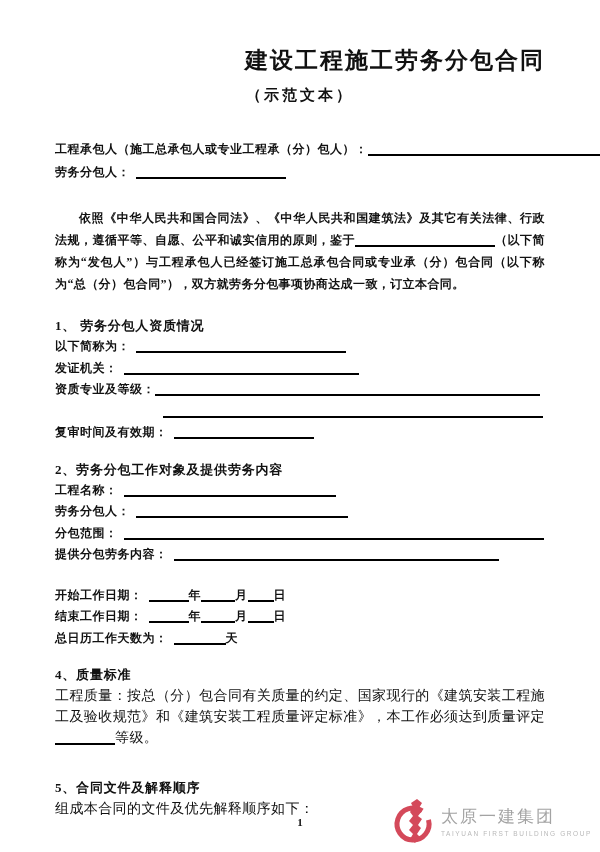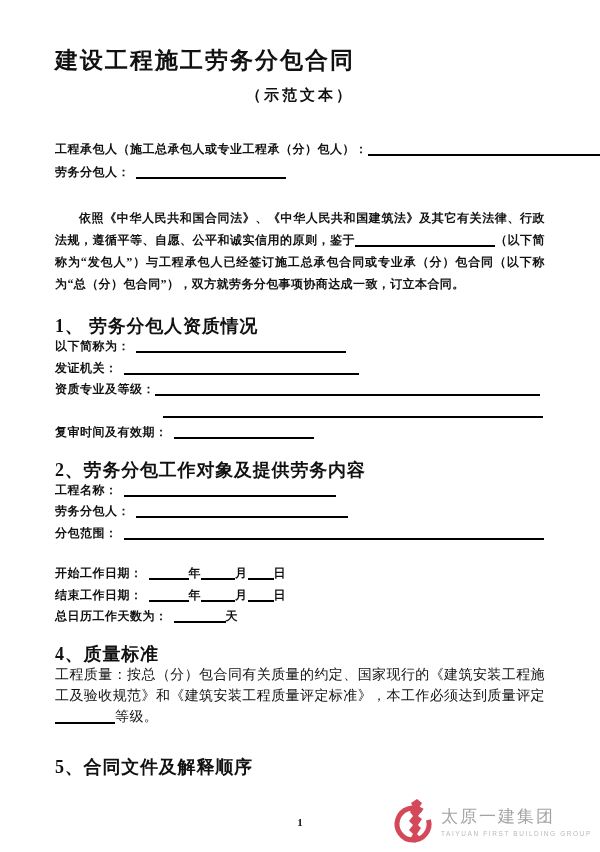--- a/index.html
+++ b/index.html
@@ -6,39 +6,39 @@
   html,body { background:#ffffff; }
   body {
     width:600px; height:852px;
     position:relative; overflow:hidden;
     font-family:"Liberation Serif","DejaVu Serif",serif;
     color:#111;
   }
   .doc { padding:46px 55px 0 55px; }
 
   .title {
-    text-align:left; font-size:23px; font-weight:bold;
+    text-align:right; font-size:23px; font-weight:bold;
     letter-spacing:2px; line-height:30px;
   }
   .subtitle {
     text-align:center; font-size:15px; font-weight:bold;
     letter-spacing:3px; line-height:20px; margin-top:9px;
   }
 
   .row { font-size:12px; font-weight:600; line-height:21.5px; letter-spacing:0.5px; white-space:nowrap; }
   .parties { margin-top:33px; }
   .parties .row { line-height:23px; }
 
   .preamble {
     margin-top:23px; font-size:12px; font-weight:600;
     line-height:22px; text-indent:2em; text-align:justify; letter-spacing:0.4px;
   }
 
   .section { }
-  .sec-heading { font-size:18px; font-weight:bold; letter-spacing:0.8px; line-height:20px; }
+  .sec-heading { font-size:13px; font-weight:bold; letter-spacing:0.8px; line-height:20px; }
   .sec1 { margin-top:21px; }
   .sec2 { margin-top:16px; }
   .sec3 { margin-top:19px; }
   .sec4 { margin-top:16px; }
   .sec5 { margin-top:30px; }
   .sec-body {
     font-size:14px; font-weight:400; line-height:21px;
     text-align:justify; letter-spacing:0.4px;
   }
 
@@ -94,35 +94,37 @@
     <div class="row"><span>资质专业及等级：</span><span class="b w385"></span></div>
     <div class="row"><span class="b w380 indent2"></span></div>
     <div class="row"><span>复审时间及有效期：</span><span class="b w140 gap6"></span></div>
   </div>
 
   <div class="section sec2">
     <div class="sec-heading">2、劳务分包工作对象及提供劳务内容</div>
     <div class="row"><span>工程名称：</span><span class="b w212 gap6"></span></div>
     <div class="row"><span>劳务分包人：</span><span class="b w212 gap6"></span></div>
     <div class="row"><span>分包范围：</span><span class="b w420 gap6"></span></div>
+    <div class="row"><span>提供分包劳务内容：</span><span class="b w325 gap6"></span></div>
   </div>
 
   <div class="section sec3">
     <div class="row"><span>开始工作日期：</span><span class="b w40 gap6"></span><span>年</span><span class="b w34"></span><span>月</span><span class="b w26"></span><span>日</span></div>
     <div class="row"><span>结束工作日期：</span><span class="b w40 gap6"></span><span>年</span><span class="b w34"></span><span>月</span><span class="b w26"></span><span>日</span></div>
     <div class="row"><span>总日历工作天数为：</span><span class="b w52 gap6"></span><span>天</span></div>
   </div>
 
   <div class="section sec4">
     <div class="sec-heading">4、质量标准</div>
     <p class="sec-body"><span>工程质量：按总（分）包合同有关质量的约定、国家现行的《建筑安装工程施工及验收规范》和《建筑安装工程质量评定标准》，本工作必须达到质量评定</span><span class="b w60"></span><span>等级。</span></p>
   </div>
 
   <div class="section sec5">
     <div class="sec-heading">5、合同文件及解释顺序</div>
+    <p class="sec-body">组成本合同的文件及优先解释顺序如下：</p>
   </div>
 
 </div>
 
 <div class="page-number">1</div>
 
 <div class="logo">
   <svg width="42" height="46" viewBox="0 0 42 46">
     <path d="M 30.2 12.9 A 16 16 0 1 0 36.5 21.9" fill="none" stroke-width="5" stroke="#d4495a"></path>
     <path d="M 25 1 L 30 5 L 27 10 L 30 13 L 26 18 L 30 21 L 26 27 L 29 30 L 25 36 L 28 39 L 23 45 L 18 41 L 21 36 L 17 32 L 21 27 L 17 23 L 21 18 L 18 14 L 21 9 L 19 5 Z" fill="#d4495a"></path>

